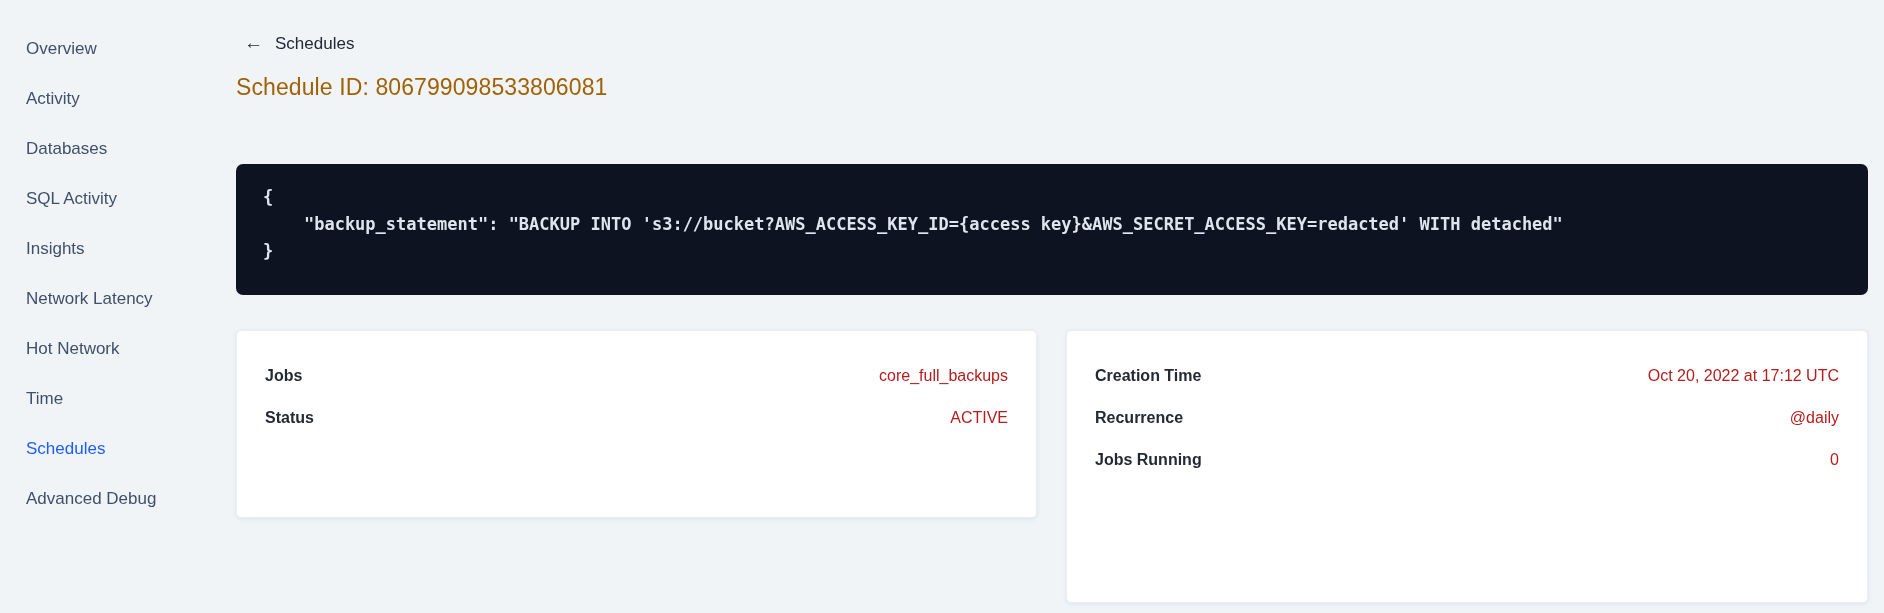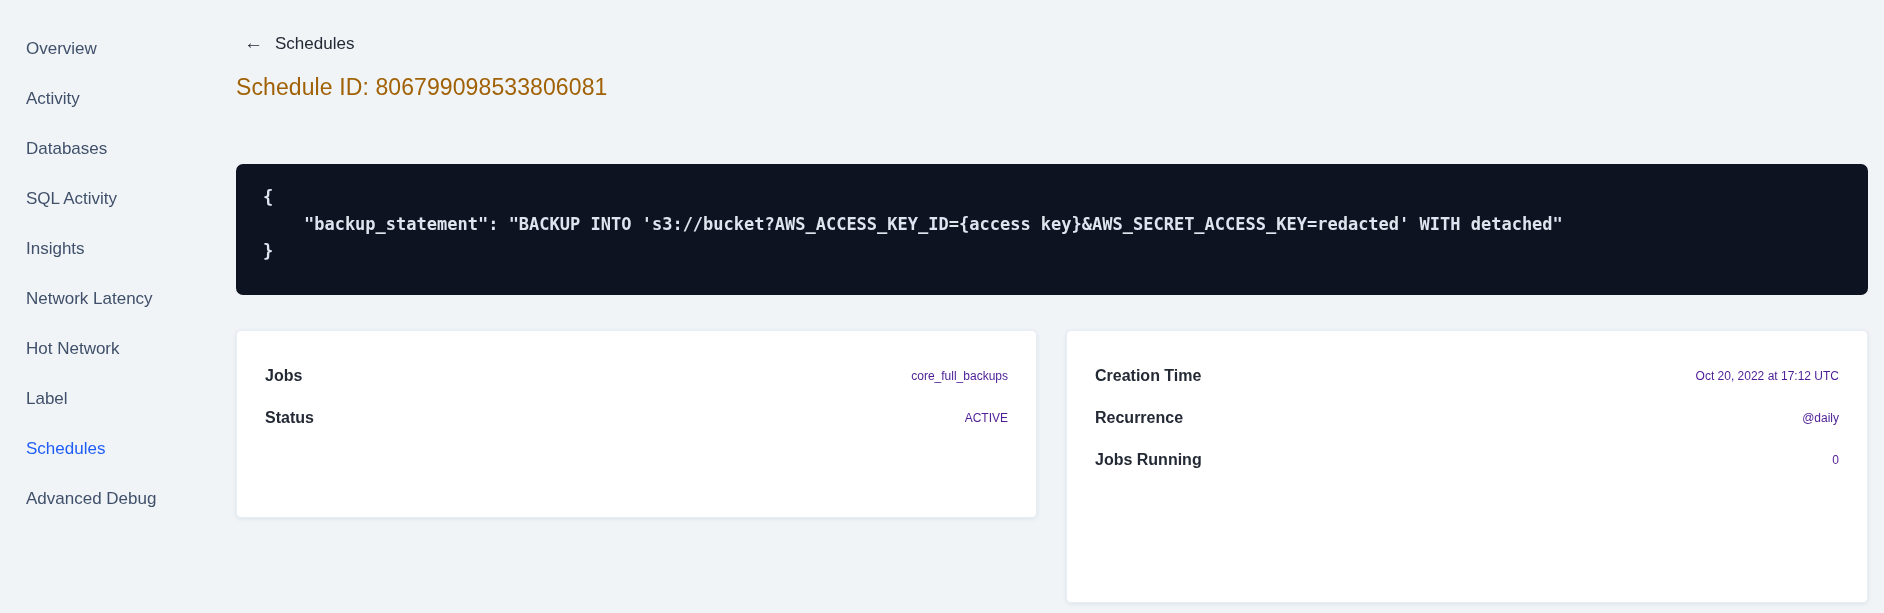--- a/index.html
+++ b/index.html
@@ -101,39 +101,39 @@
     display: flex;
     justify-content: space-between;
     align-items: center;
   }
   .card .row .label {
     font-size: 16px;
     font-weight: 700;
     color: #242a35;
   }
   .card .row .value {
-    font-size: 12px;
+    font-size: 16px;
     font-weight: 400;
-    color: #4c1d95;
+    color: #b91c1c;
     text-align: right;
   }
 </style>
 </head>
 <body>
 
 <nav class="sidebar">
   <ul>
     <li>Overview</li>
     <li>Activity</li>
     <li>Databases</li>
     <li>SQL Activity</li>
     <li>Insights</li>
     <li>Network Latency</li>
     <li>Hot Network</li>
-    <li>Label</li>
+    <li>Time</li>
     <li class="active">Schedules</li>
     <li>Advanced Debug</li>
   </ul>
 </nav>
 
 <main class="main">
 
   <a class="back-link">
     <span class="arrow">←</span>
     <span>Schedules</span>

